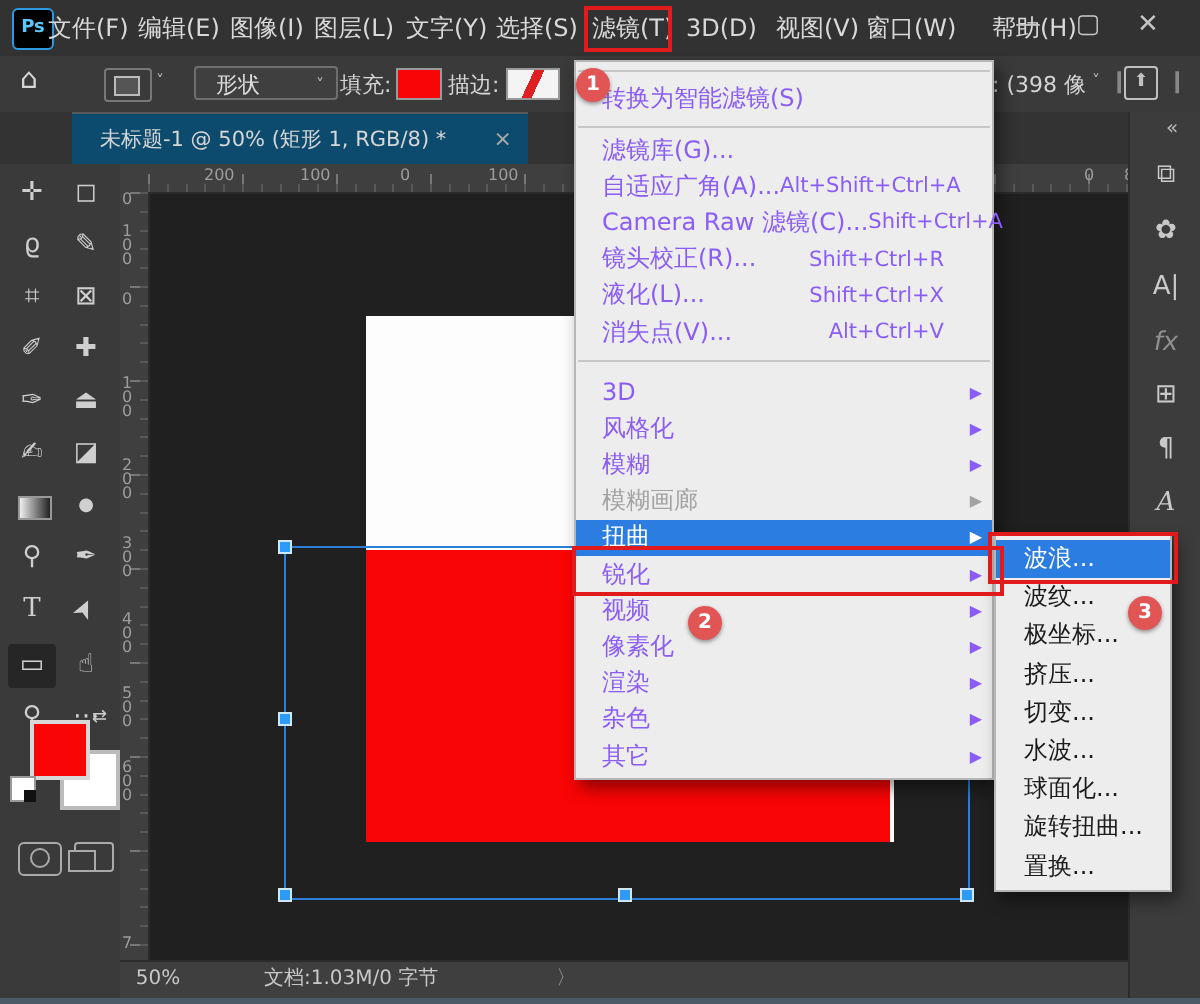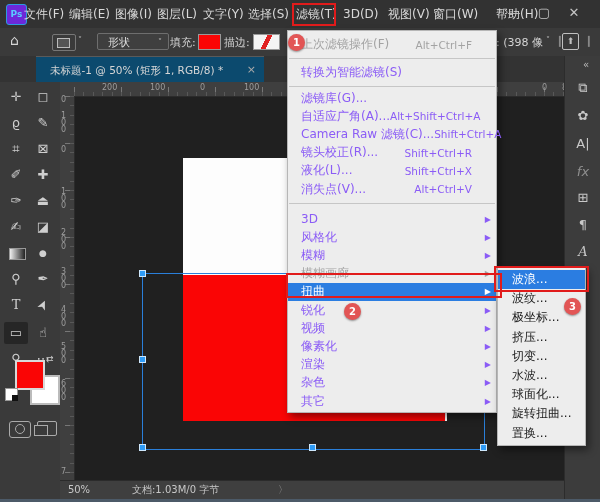--- a/index.html
+++ b/index.html
@@ -1,21 +1,21 @@
 <!DOCTYPE html>
 <html><head>
 <meta charset="utf-8">
 <style>
   html,body{margin:0;padding:0;background:#555;}
   .screen{position:relative;width:600px;height:502px;background:#323232;overflow:hidden;
           font-family:"DejaVu Sans","Liberation Sans",sans-serif;-webkit-font-smoothing:antialiased;}
   .abs{position:absolute;}
   
   .menubar{position:absolute;left:0;top:0;width:600px;height:28px;background:#323232;border-bottom:1px solid #262626;}
-  .pslogo{position:absolute;left:6px;top:4px;width:19px;height:19px;background:#6d28d9;border:1px solid #2d9ae0;
+  .pslogo{position:absolute;left:6px;top:4px;width:19px;height:19px;background:#000000;border:1px solid #2d9ae0;
           border-radius:3px;color:#5ac8ff;font-size:9px;font-weight:bold;text-align:center;line-height:19px;}
   .mbitem{position:absolute;top:0;height:28px;line-height:28px;font-size:12px;color:#d9d9d9;white-space:nowrap;}
   .winbtn{position:absolute;top:0;height:28px;line-height:26px;font-size:13px;color:#c4c4c4;width:22px;text-align:center;}
   
   .optionsbar{position:absolute;left:0;top:28px;width:600px;height:28px;background:#3a3a3a;border-bottom:1px solid #2a2a2a;}
   .ob-home{position:absolute;left:10px;top:4px;font-size:14px;color:#d5d5d5;}
   .ob-toolchip{position:absolute;left:52px;top:6px;width:22px;height:15px;border:1px solid #777;border-radius:2px;}
   .ob-toolchip .inner{position:absolute;left:4px;top:3px;width:11px;height:8px;border:1px solid #bbb;background:#555;}
   .ob-caret{position:absolute;top:8px;font-size:8px;color:#bbb;}
   .ob-select{position:absolute;left:97px;top:5px;width:72px;height:17px;background:#3f3f3f;border:1px solid #6e6e6e;
@@ -234,24 +234,20 @@
   </div>
 
   <div class="statusbar">
     <span class="abs" style="left:2px;width:34px;text-align:center;">50%</span>
     <span class="abs" style="left:72px;">文档:1.03M/0 字节</span>
     <span class="abs" style="left:218px;color:#9a9a9a;">〉</span>
   </div>
   <div class="bottomstrip"></div>
 
   <div class="menu">
-    <div class="mi h23 dis">
-      <span class="lbl">上次滤镜操作(F)</span>
-      <span class="sc">Alt+Ctrl+F</span>
-    </div>
     <div class="msep"></div>
     <div class="mi h23">
       <span class="lbl">转换为智能滤镜(S)</span>
     </div>
     <div class="msep"></div>
     <div class="mi">
       <span class="lbl">滤镜库(G)...</span>
     </div>
     <div class="mi">
       <span class="lbl">自适应广角(A)...</span>

